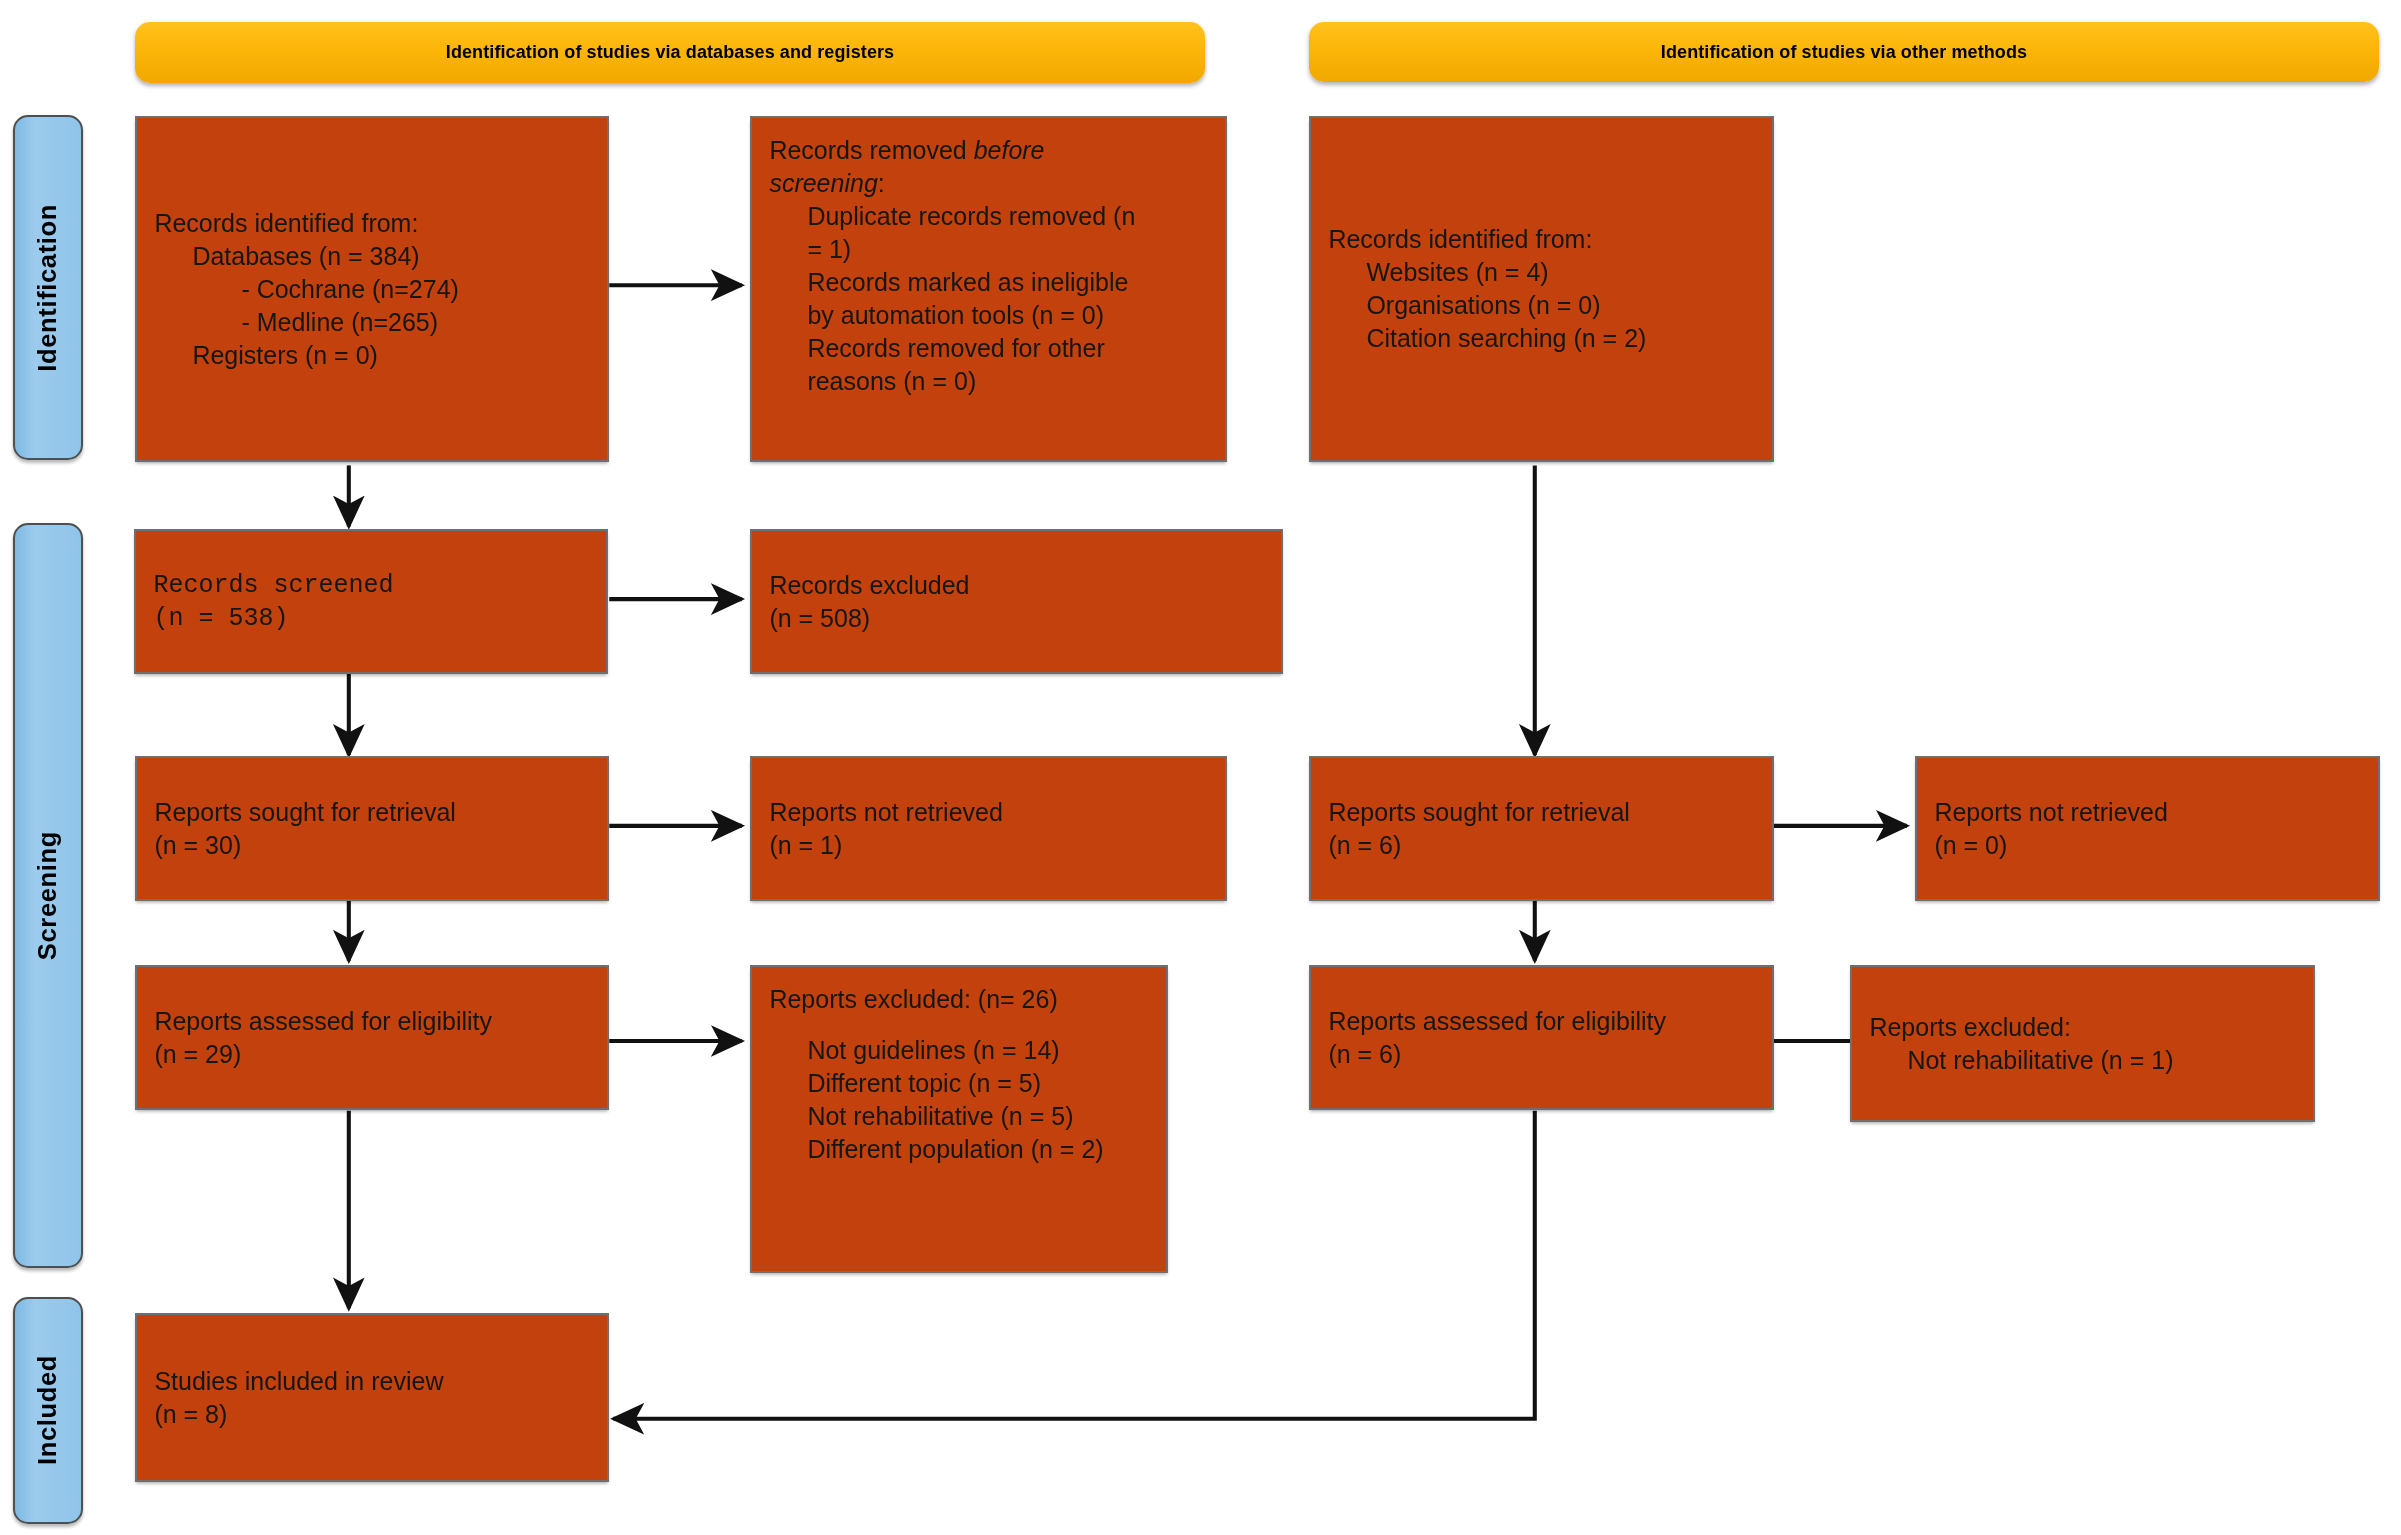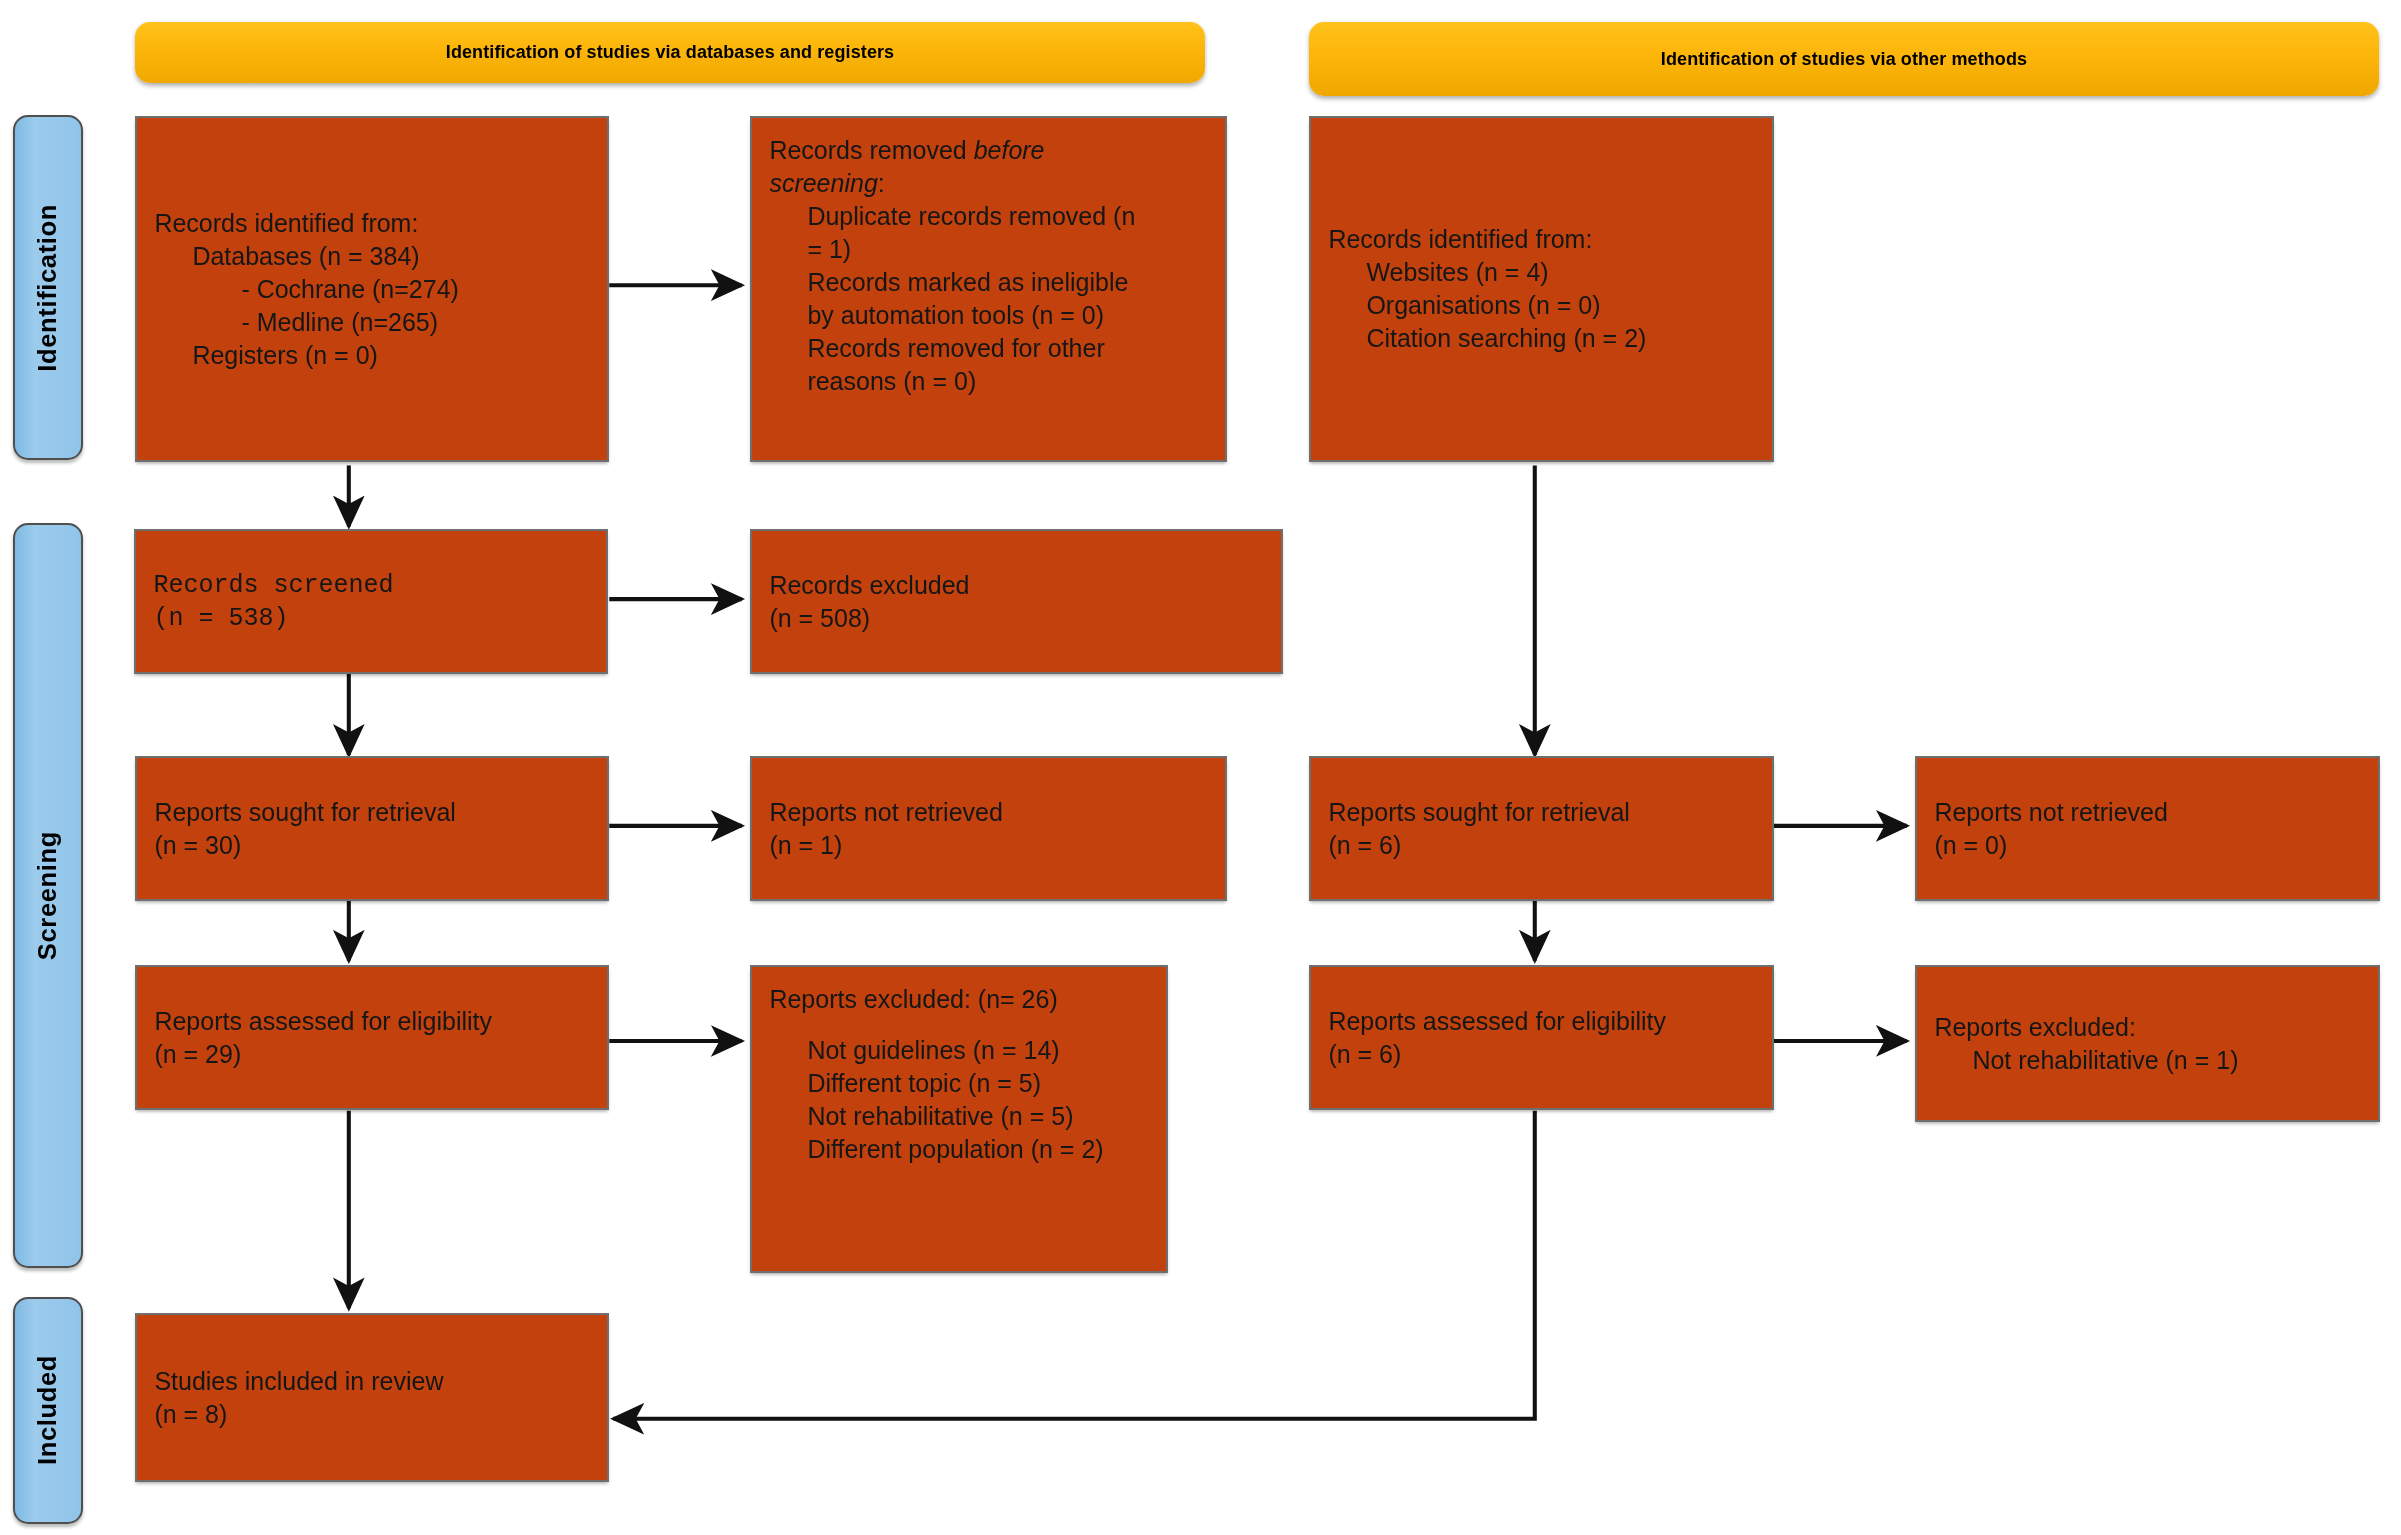--- a/index.html
+++ b/index.html
@@ -138,21 +138,21 @@
       <path d="M3050,1790 L3280,1790"></path>
 
       <path d="M2640,1910 L2640,2440 L1055,2440"></path>
     </g>
   </svg>
 
   <div class="banner" style="left:135px; top:22px; width:1070px; height:61px;">
     <span>Identification of studies via databases and registers</span>
   </div>
 
-  <div class="banner" style="left:1309px; top:22px; width:1070px; height:74px;">
+  <div class="banner" style="left:1309px; top:22px; width:1070px; height:60px;">
     <span>Identification of studies via other methods</span>
   </div>
 
   <div class="stage-tab" style="left:12.8px; top:115px; width:70px; height:345px;">
     <span>Identification</span>
   </div>
 
   <div class="stage-tab" style="left:12.8px; top:523px; width:70px; height:745px;">
     <span>Screening</span>
   </div>
@@ -260,21 +260,21 @@
     </div>
   </div>
 
   <div class="node" style="left:1309px; top:965px; width:465px; height:145px;">
     <div class="body">
       <div class="line">Reports assessed for eligibility</div>
       <div class="line">(n = 6)</div>
     </div>
   </div>
 
-  <div class="node" style="left:1915px; top:965px; width:465px; height:157px;">
+  <div class="node" style="left:1850px; top:965px; width:465px; height:157px;">
     <div class="body">
       <div class="line">Reports excluded:</div>
       <div class="line i1">Not rehabilitative (n = 1)</div>
     </div>
   </div>
 
 </div>
 
 
 </body></html>

